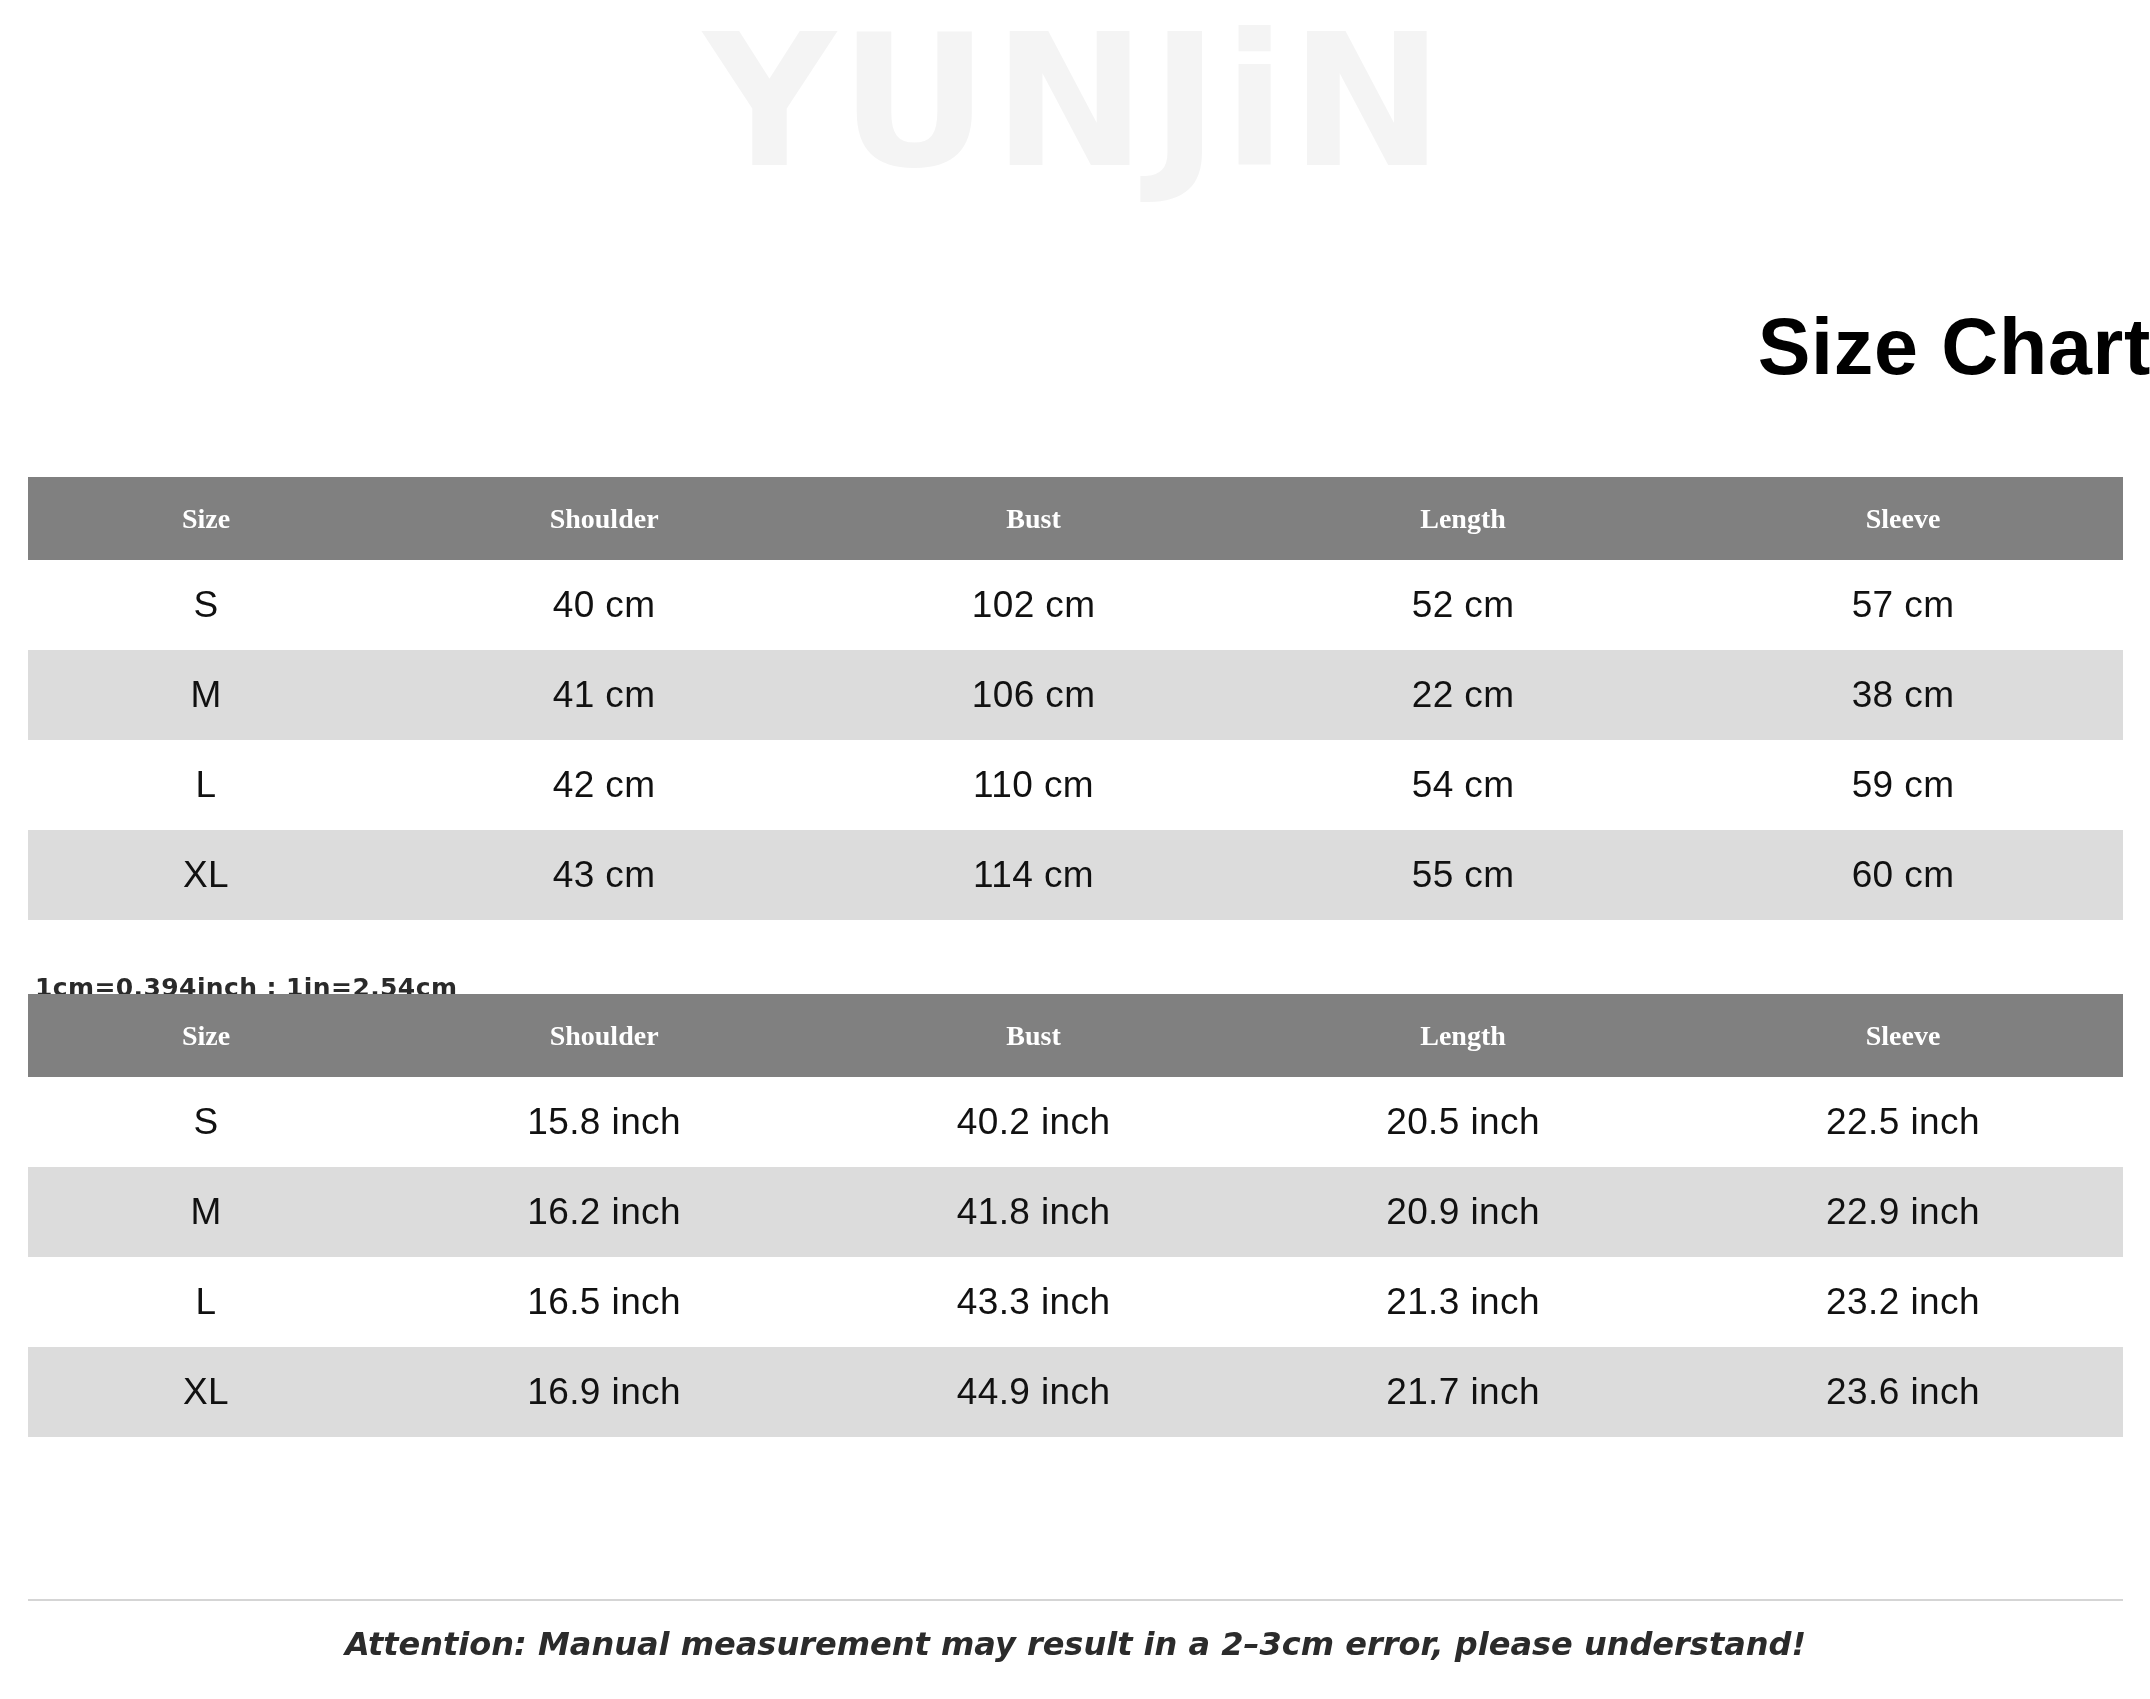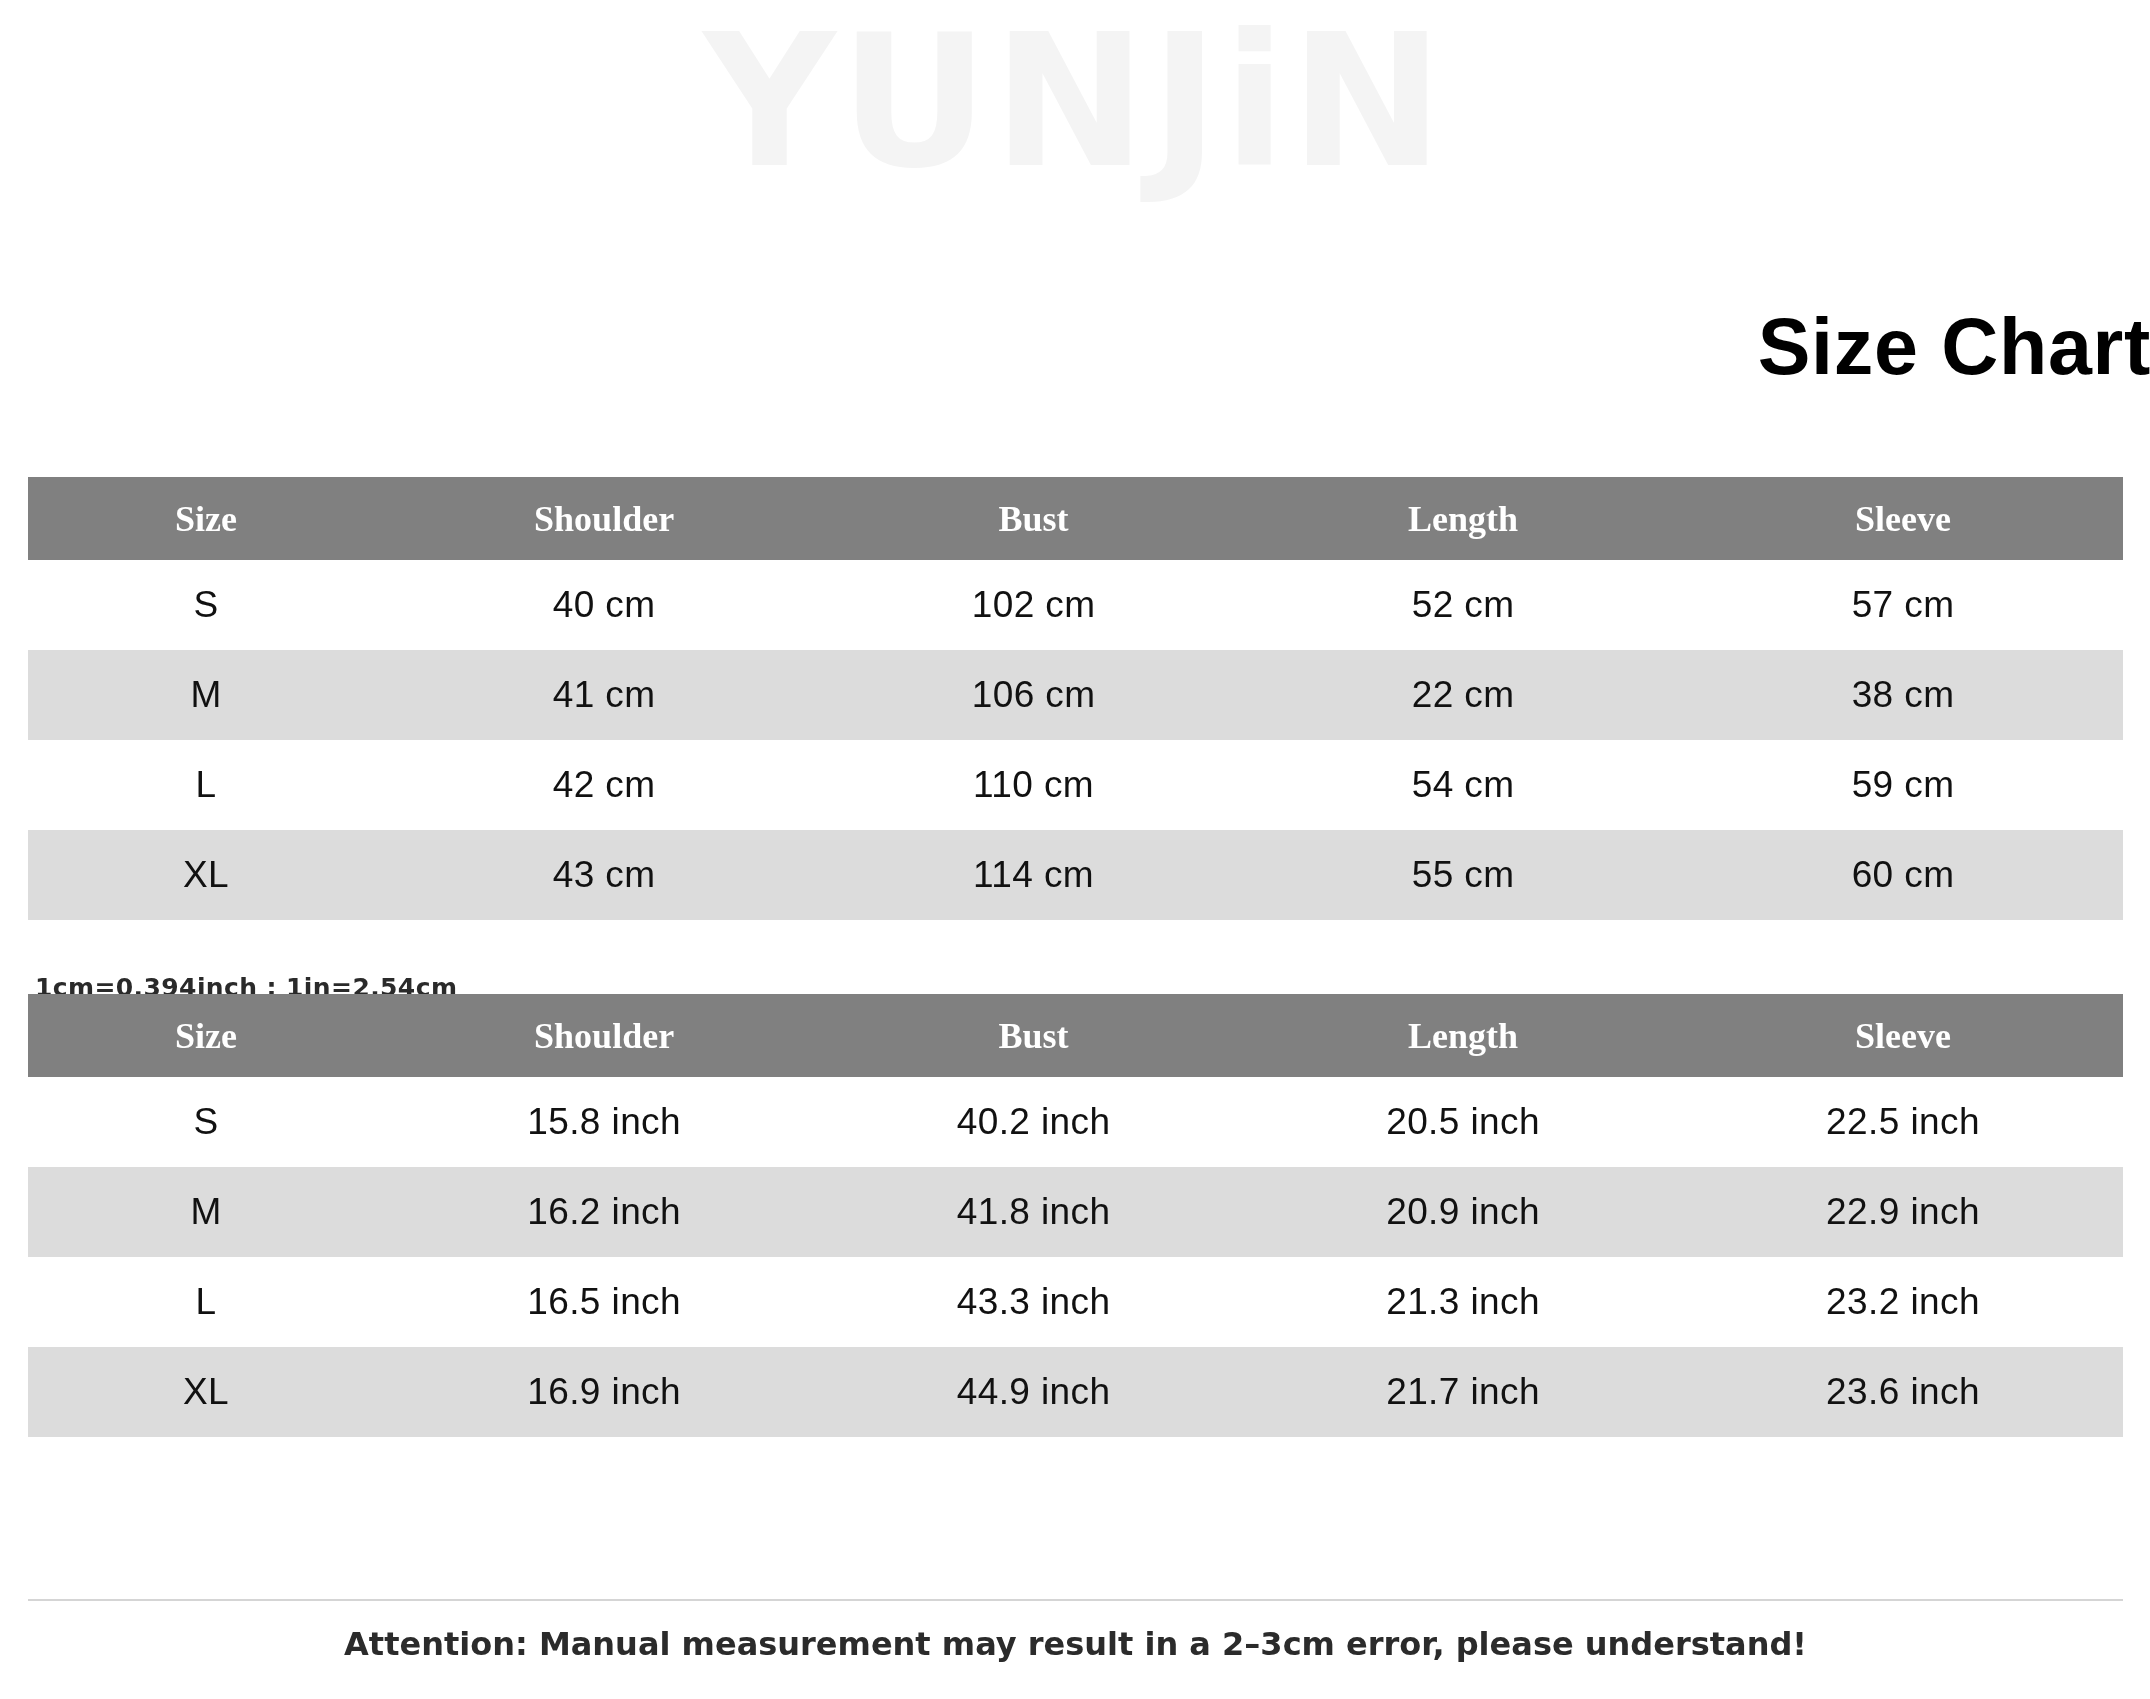--- a/index.html
+++ b/index.html
@@ -56,21 +56,21 @@
   table.size-table {
     width: 100%;
     border-collapse: collapse;
     table-layout: fixed;
   }
   table.size-table th {
     background: #808080;
     color: #ffffff;
     font-family: "Liberation Serif", serif;
     font-weight: 700;
-    font-size: 36px;
+    font-size: 28px;
     height: 81px;
     text-align: center;
     vertical-align: middle;
     border: none;
   }
   table.size-table td {
     text-align: center;
     vertical-align: middle;
     height: 88px;
     font-family: "Liberation Sans", sans-serif;
@@ -109,20 +109,21 @@
   .attention {
     position: absolute;
     top: 1625px;
     left: 0;
     width: 100%;
     text-align: center;
     font-family: "DejaVu Sans", sans-serif;
     font-weight: 700;
     font-size: 32px;
     color: #2b2b2b;
+    font-style: italic;
   }
 
   
   col.c-size { width: 17%; }
   col.c-shoulder { width: 21%; }
   col.c-bust { width: 20%; }
   col.c-length { width: 21%; }
   col.c-sleeve { width: 21%; }
 </style>
 </head>

